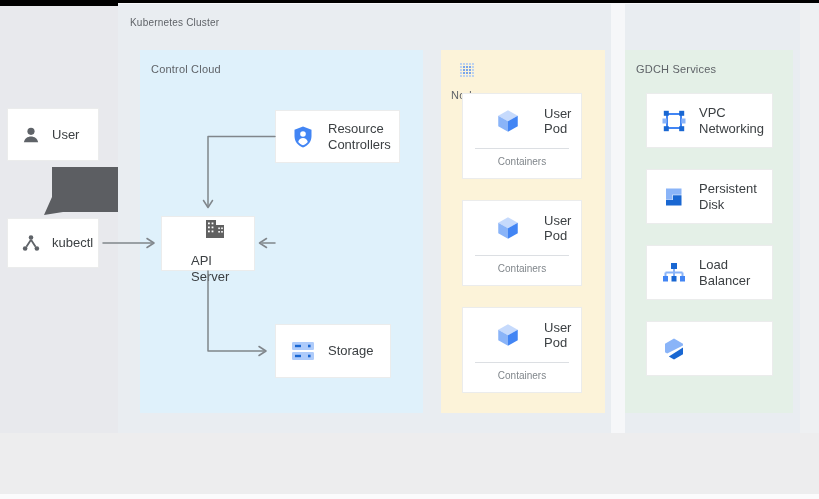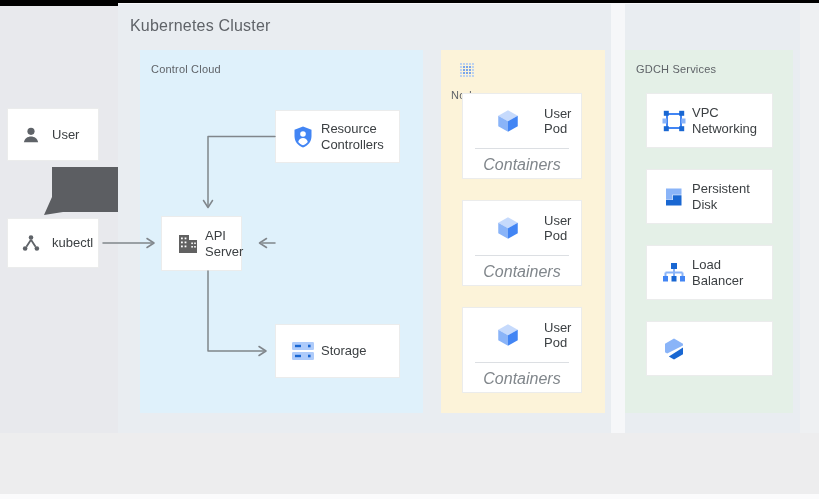--- a/index.html
+++ b/index.html
@@ -7,38 +7,38 @@
          font-family:"Liberation Sans",sans-serif;-webkit-font-smoothing:antialiased;}
   .abs{position:absolute;box-sizing:border-box;}
   .rail{left:0;top:0;width:118px;height:433px;background:#e8e9ed;}
   .cluster{left:118px;top:4px;width:493px;height:429px;background:#e9edf1;}
   .gdchwrap{left:625px;top:4px;width:175px;height:429px;background:#e9edf1;}
   .rightstrip{left:800px;top:3px;width:19px;height:430px;background:#eef0f2;}
   .footer{left:0;top:433px;width:819px;height:66px;background:#ededee;}
   .bottomwhite{left:0;top:494px;width:819px;height:5px;background:#fbfbfc;}
   .topbar{left:0;top:0;width:819px;height:3px;background:#000;}
   .topbarleft{left:0;top:0;width:118px;height:6px;background:#000;}
-  .cluster-label{left:130px;top:17px;font-size:16px;color:#5f6368;letter-spacing:.2px;}
+  .cluster-label{left:130px;top:17px;font-size:10px;color:#5f6368;letter-spacing:.2px;}
   .panel{box-sizing:border-box;}
   .panel-cp{left:140px;top:50px;width:283px;height:363px;background:#dff1fb;}
   .panel-nodes{left:441px;top:50px;width:164px;height:363px;background:#fcf3d9;}
   .panel-gdch{left:625px;top:50px;width:168px;height:363px;background:#e4f0e7;}
   .panel-label{position:absolute;font-size:11px;color:#5f6368;letter-spacing:.2px;}
   .nodes-head{position:absolute;left:10px;top:12px;display:flex;align-items:center;gap:11px;flex-direction:column;}
   .card{position:absolute;background:#fff;border:1px solid rgba(60,64,67,.10);
-        display:flex;align-items:center;gap:5px;padding-left:14px;
+        display:flex;align-items:center;gap:12px;padding-left:14px;
         color:#3c4043;font-size:13px;line-height:16px;box-sizing:border-box;}
   .lbl{max-width:70px;}
   .lbl-narrow{max-width:48px;}
   .pod{position:absolute;background:#fff;border:1px solid rgba(60,64,67,.10);
        width:120px;height:86px;box-sizing:border-box;padding-top:13px;
        color:#3c4043;font-size:13px;}
   .pod-row{display:flex;align-items:center;gap:23px;padding-left:32px;height:28px;}
   .pod-divider{height:1px;background:#dcdfe3;margin:13px 12px 0 12px;}
-  .pod-sub{margin-top:7px;text-align:center;font-size:16px;color:#80868b;font-style:italic;}
+  .pod-sub{margin-top:7px;text-align:center;font-size:10px;color:#80868b;}
   .icon{flex:0 0 auto;display:flex;align-items:center;justify-content:center;}
   .overlay{position:absolute;left:0;top:0;pointer-events:none;}
 </style>
 </head>
 <body>
 
 <div class="stage">
 
   <div class="abs rail"></div>
   <div class="abs cluster"></div>
@@ -124,21 +124,21 @@
     <span class="icon">
       <svg width="26" height="26" viewBox="0 0 26 26">
         <path d="M13 2.5 L21.5 5.8 V12 C21.5 17.8 18 21.7 13 23.5 C8 21.7 4.5 17.8 4.5 12 V5.8 Z" fill="#4285f4"></path>
         <circle cx="13" cy="10" r="2.8" fill="#fff"></circle>
         <path d="M8.2 18c.6-2.6 2.5-4 4.8-4s4.2 1.4 4.8 4c-1.3 1.5-3 2.6-4.8 3.2-1.8-.6-3.5-1.7-4.8-3.2z" fill="#fff"></path>
       </svg>
     </span>
     <span class="lbl">Resource Controllers</span>
   </div>
 
-  <div class="card" style="left:161px;top:216px;width:81px;height:55px;">
+  <div class="card" style="left:161px;top:216px;width:94px;height:55px;flex-direction:column;">
     <span class="icon">
       <svg width="24" height="24" viewBox="0 0 24 24">
         <rect x="3" y="3" width="10" height="18" fill="#616161"></rect>
         <rect x="13" y="8" width="8" height="13" fill="#616161"></rect>
         <g fill="#fff">
           <rect x="5" y="5.5" width="1.8" height="1.8"></rect>
             <rect x="8.6" y="5.5" width="1.8" height="1.8"></rect>
           <rect x="5" y="9.5" width="1.8" height="1.8"></rect>
             <rect x="8.6" y="9.5" width="1.8" height="1.8"></rect>
           <rect x="5" y="13.5" width="1.8" height="1.8"></rect>
@@ -147,21 +147,21 @@
             <rect x="18.2" y="10.5" width="1.6" height="1.6"></rect>
           <rect x="15.3" y="14" width="1.6" height="1.6"></rect>
             <rect x="18.2" y="14" width="1.6" height="1.6"></rect>
         </g>
       </svg>
     </span>
     <span class="lbl lbl-narrow">API Server</span>
   </div>
 
 
-  <div class="card" style="left:275px;top:324px;width:125px;height:54px;">
+  <div class="card" style="left:275px;top:324px;width:116px;height:54px;">
     <span class="icon">
       <svg width="26" height="24" viewBox="0 0 26 24">
         <rect x="2" y="3" width="22" height="8" rx="1.2" fill="#aecbfa"></rect>
         <rect x="2" y="13" width="22" height="8" rx="1.2" fill="#aecbfa"></rect>
         <rect x="5" y="5.8" width="6" height="2.4" fill="#1967d2"></rect>
         <rect x="18" y="5.7" width="2.6" height="2.6" fill="#1967d2"></rect>
         <rect x="5" y="15.8" width="6" height="2.4" fill="#1967d2"></rect>
         <rect x="18" y="15.7" width="2.6" height="2.6" fill="#1967d2"></rect>
       </svg>
     </span>

